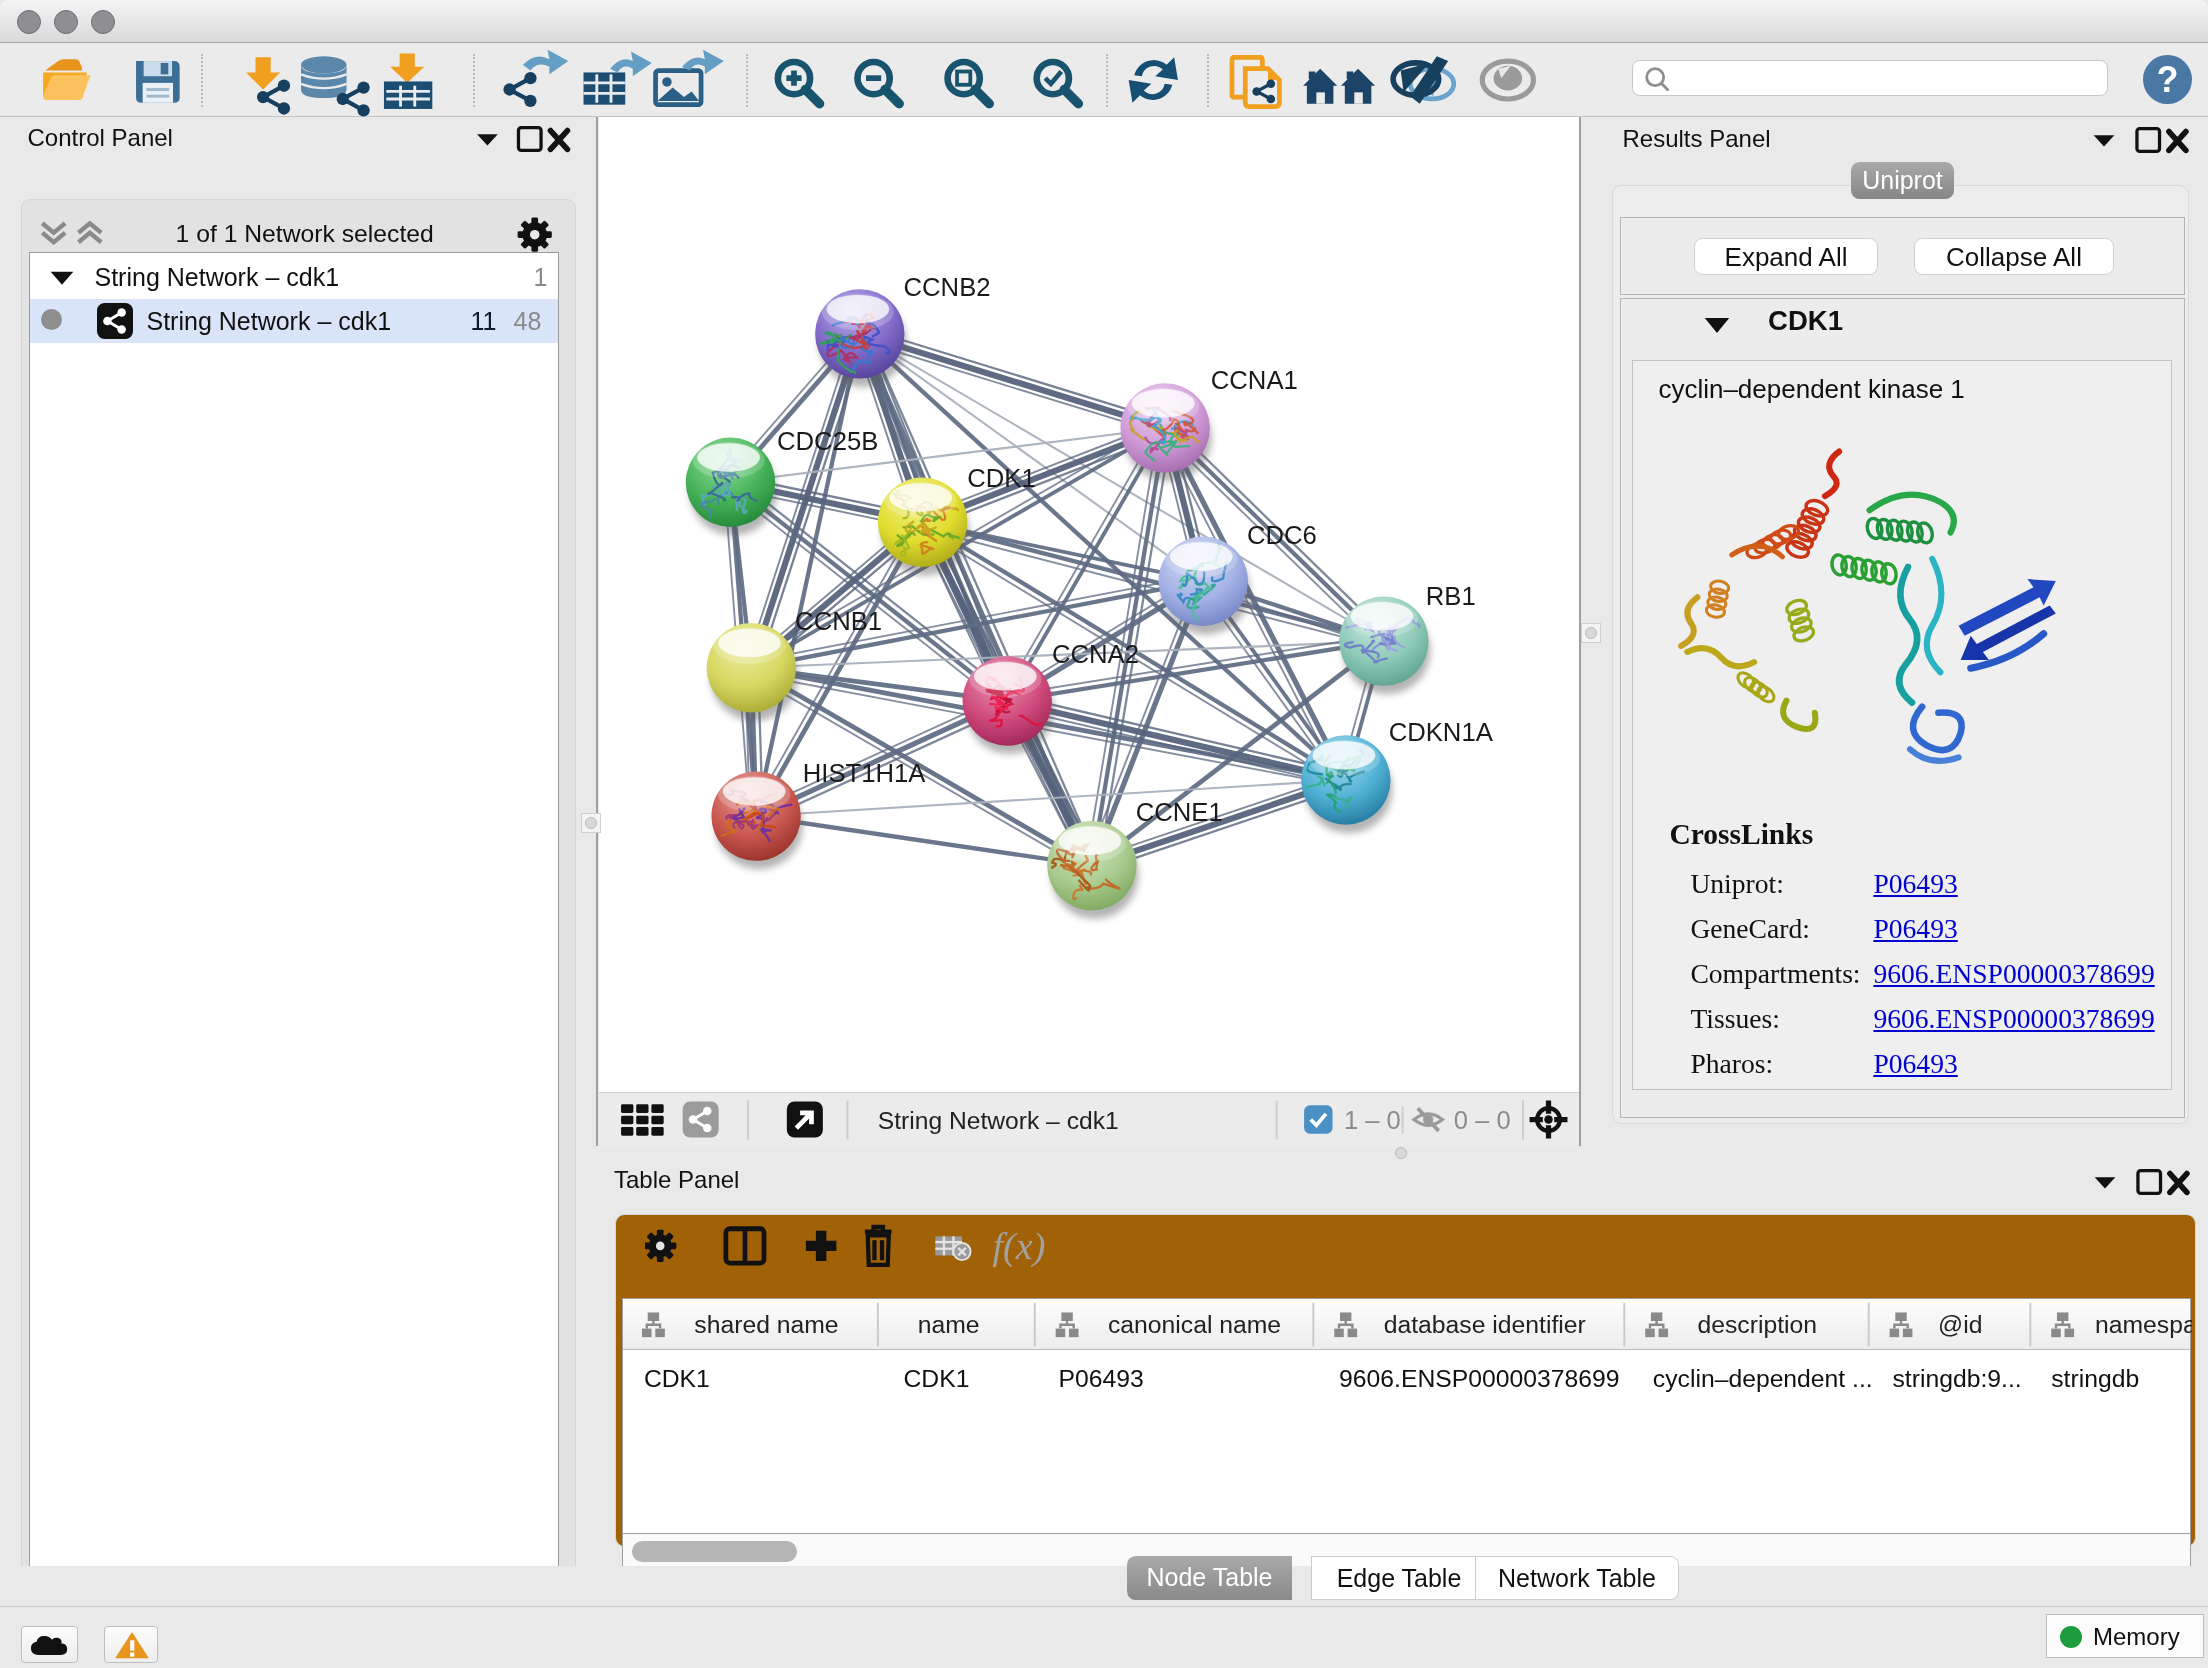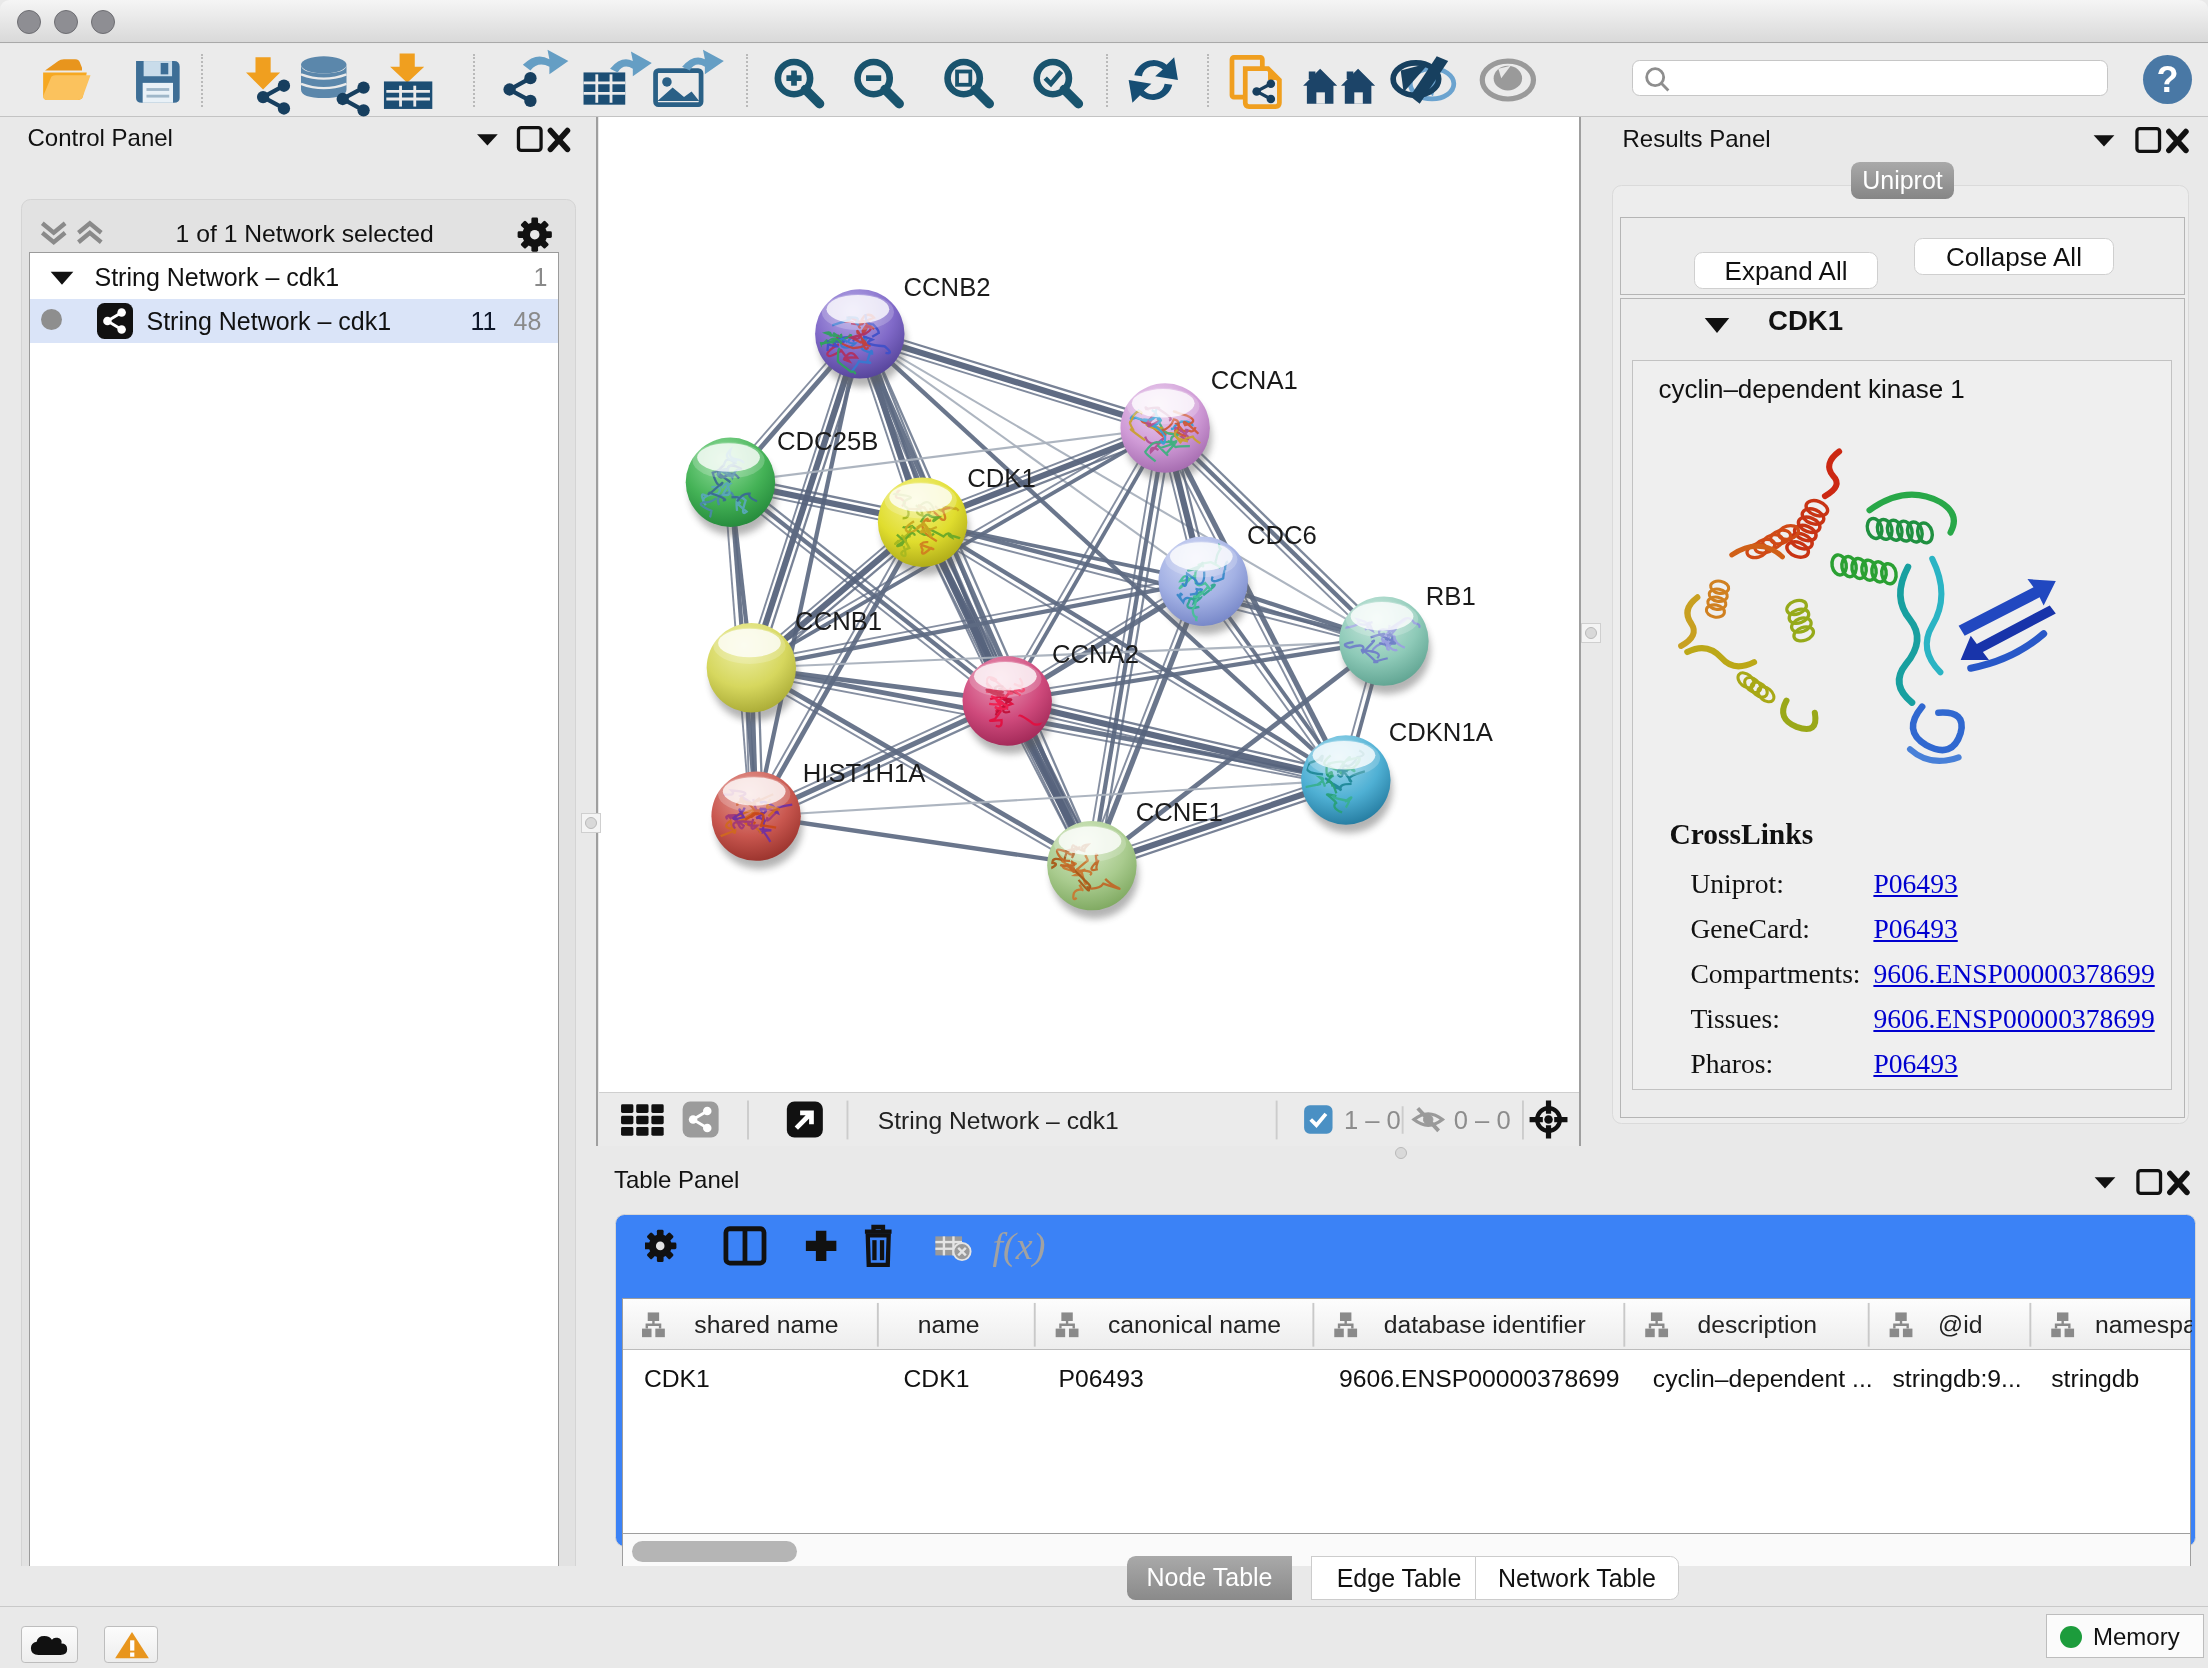--- a/index.html
+++ b/index.html
@@ -722,21 +722,21 @@
     <rect x="66" y="5" width="24" height="24" rx="3" fill="none" stroke="#111" stroke-width="3.5"></rect>
     <path d="M100 8 L118 28 M118 8 L100 28" stroke="#111" stroke-width="6" stroke-linecap="round"></path>
   </svg>
   <div style="position:absolute; left:257px; top:45px; width:103px; height:37px; border-radius:8.6px; z-index:5;
     background:linear-gradient(#a9a9a9,#868686); color:#fff; font-size:25px; text-align:center; line-height:36px;">Uniprot</div>
   <div style="position:absolute; left:18px; top:68px; width:577px; height:939px; background:#ededed;
     border:1px solid #dadada; border-radius:9.5px;"></div>
   <div style="position:absolute; left:26px; top:100px; width:565px; height:78px; background:#ececec;
     border:1px solid #b5b5b5;">
     <div style="position:absolute; left:73px; top:20px; width:184px; height:37px; background:#fff;
-      border:1px solid #cfcfcf; border-radius:8.6px; font-size:26px; text-align:center; line-height:36px; color:#111;margin-top:14px;">Expand All</div>
+      border:1px solid #cfcfcf; border-radius:8.6px; font-size:26px; text-align:center; line-height:36px; color:#111;">Expand All</div>
     <div style="position:absolute; left:293px; top:20px; width:200px; height:37px; background:#fff;
       border:1px solid #cfcfcf; border-radius:8.6px; font-size:26px; text-align:center; line-height:36px; color:#111;">Collapse All</div>
   </div>
   <div style="position:absolute; left:26px; top:181px; width:565px; height:820px; background:#ececec;
     border:1px solid #b5b5b5;">
     <svg width="32" height="27" viewBox="0 0 34 28" style="position:absolute;left:80px;top:13.3px;">
       <path d="M4 6 L30 6 L17 22 Z" fill="#111"></path>
     </svg>
     <div style="position:absolute; left:147px; top:5.7px; font-size:27.6px; font-weight:bold; color:#111;">CDK1</div>
     <div style="position:absolute; left:11.4px; top:61px; width:540px; height:730px; background:#efefef; border:1px solid #c2c2c2;">
@@ -809,21 +809,21 @@
     </div>
   </div>
 </div>
 <div class="abs" id="tp">
   <div style="position:absolute; left:24px; top:19px; font-size:24px; color:#111;">Table Panel</div>
   <svg width="124" height="32" viewBox="0 0 130 34" style="position:absolute;left:1485px;top:19px;">
     <path d="M20 12 L42 12 L31 24 Z" fill="#111"></path>
     <rect x="66" y="5" width="24" height="24" rx="3" fill="none" stroke="#111" stroke-width="3.5"></rect>
     <path d="M100 8 L118 28 M118 8 L100 28" stroke="#111" stroke-width="6" stroke-linecap="round"></path>
   </svg>
-  <div style="position:absolute; left:25px; top:67px; width:1581px; height:333px; background:#3b82f6;
+  <div style="position:absolute; left:25px; top:67px; width:1581px; height:333px; background:#a16207;
     border:1px solid #d6d6d6; border-radius:9.5px;text-align:center;">
     <svg width="476" height="61" viewBox="0 0 500 64" style="position:absolute;left:28.5px;top:7.6px;">
 
       <g fill="#111" transform="translate(16,24)">
         <circle r="12"></circle>
         <g>
             <rect x="-3.5" y="-17" width="7" height="7" rx="1.5"></rect>
           </g>
         <g transform="rotate(45)">
             <rect x="-3.5" y="-17" width="7" height="7" rx="1.5"></rect>

